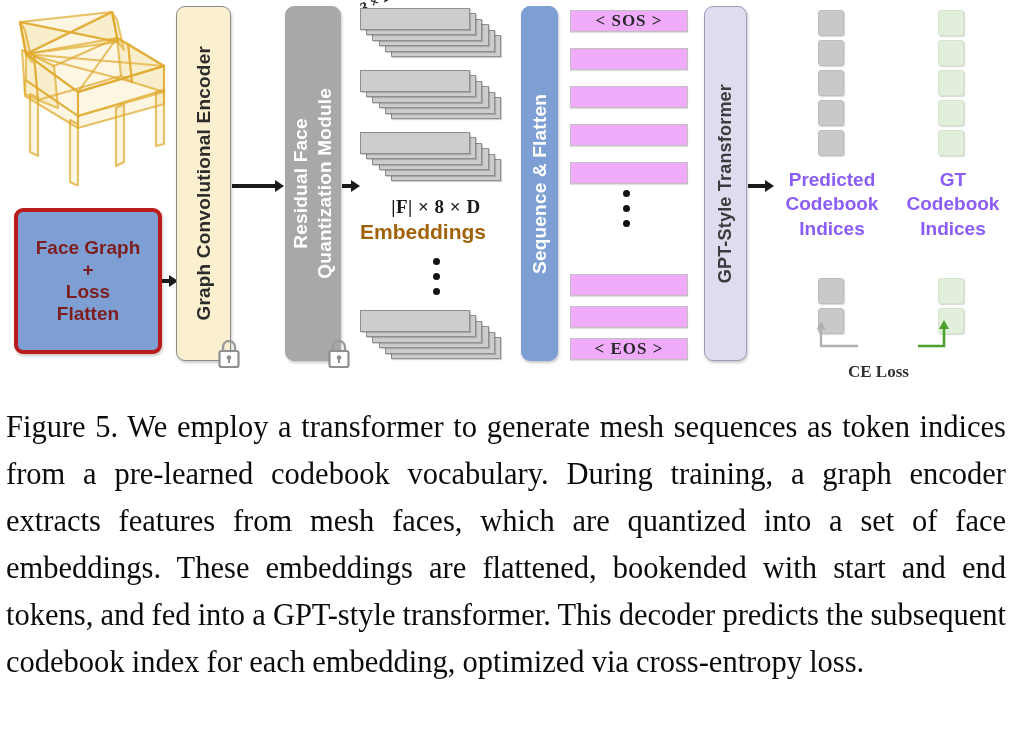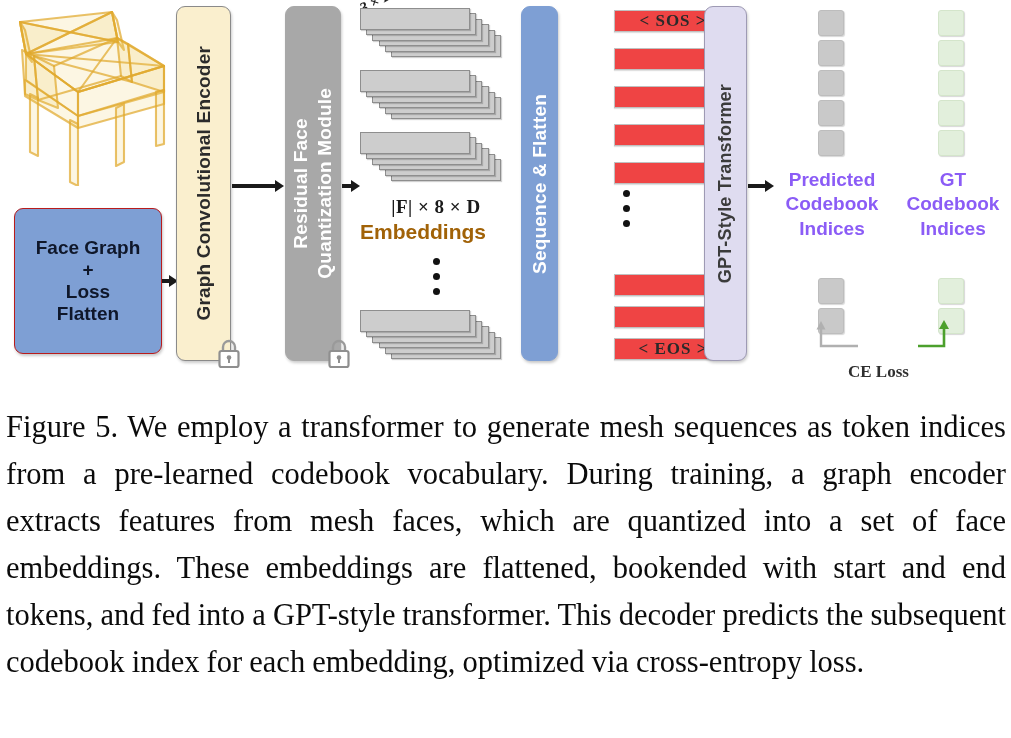--- a/index.html
+++ b/index.html
@@ -46,22 +46,22 @@
     transform: rotate(180deg);
     white-space: nowrap;
     font-weight: bold;
     letter-spacing: .2px;
   }
 
   #blk-input {
     left: 14px; top: 208px;
     width: 148px; height: 146px;
     background: #7E9FD4;
-    border: 1px solid #b91c1c;
-    color: #0f172a;
+    border: 4px solid #b91c1c;
+    color: #7f1d1d;
     font-size: 19px;
     font-weight: bold;
     flex-direction: column;
     box-shadow: 1px 2px 3px rgba(0,0,0,.22);
   }
   #blk-input .ln { display:block; }
 
   #blk-gce {
     left: 176px; top: 6px;
     width: 55px; height: 355px;
@@ -195,32 +195,31 @@
     margin: 0 auto 8px auto;
   }
   #dots-emb { left: 430px; top: 258px; }
   #dots-tok { left: 620px; top: 190px; }
 
   
   .token {
     position: absolute;
     left: 570px;
     width: 118px; height: 22px;
-    background: #ef4444;
+    background: #f0abfc;
     border: 1px solid #c0c0c0;
     display: flex;
     align-items: center;
     justify-content: center;
     font-family: "Liberation Serif", serif;
     font-size: 17px;
     font-weight: bold;
     color: #2a2a2a;
     letter-spacing: 1px;
     box-shadow: 0 1px 1px rgba(0,0,0,.12);
-    margin-left: 44px;
   }
 
   
   .idx-sq {
     position: absolute;
     width: 26px; height: 26px;
     border-radius: 3px;
     box-shadow: 1px 1px 1px rgba(0,0,0,.16);
   }
   .idx-pred { background: #C9C9C9; border: 1px solid #bdbdbd; left: 818px; }

